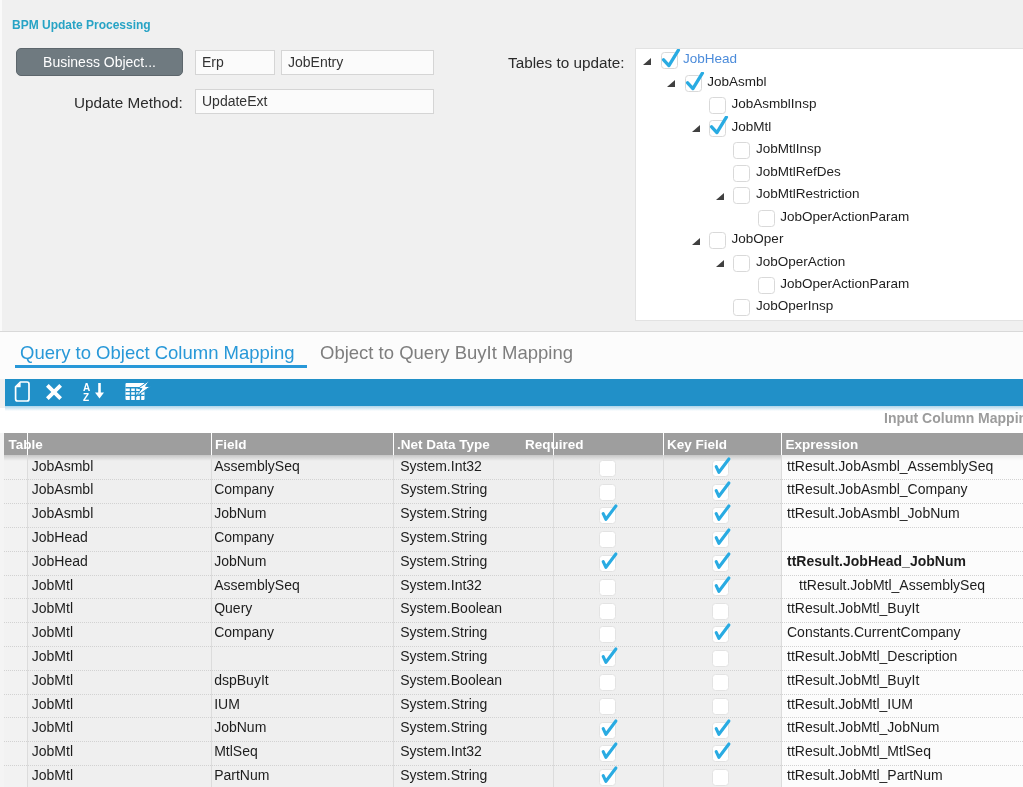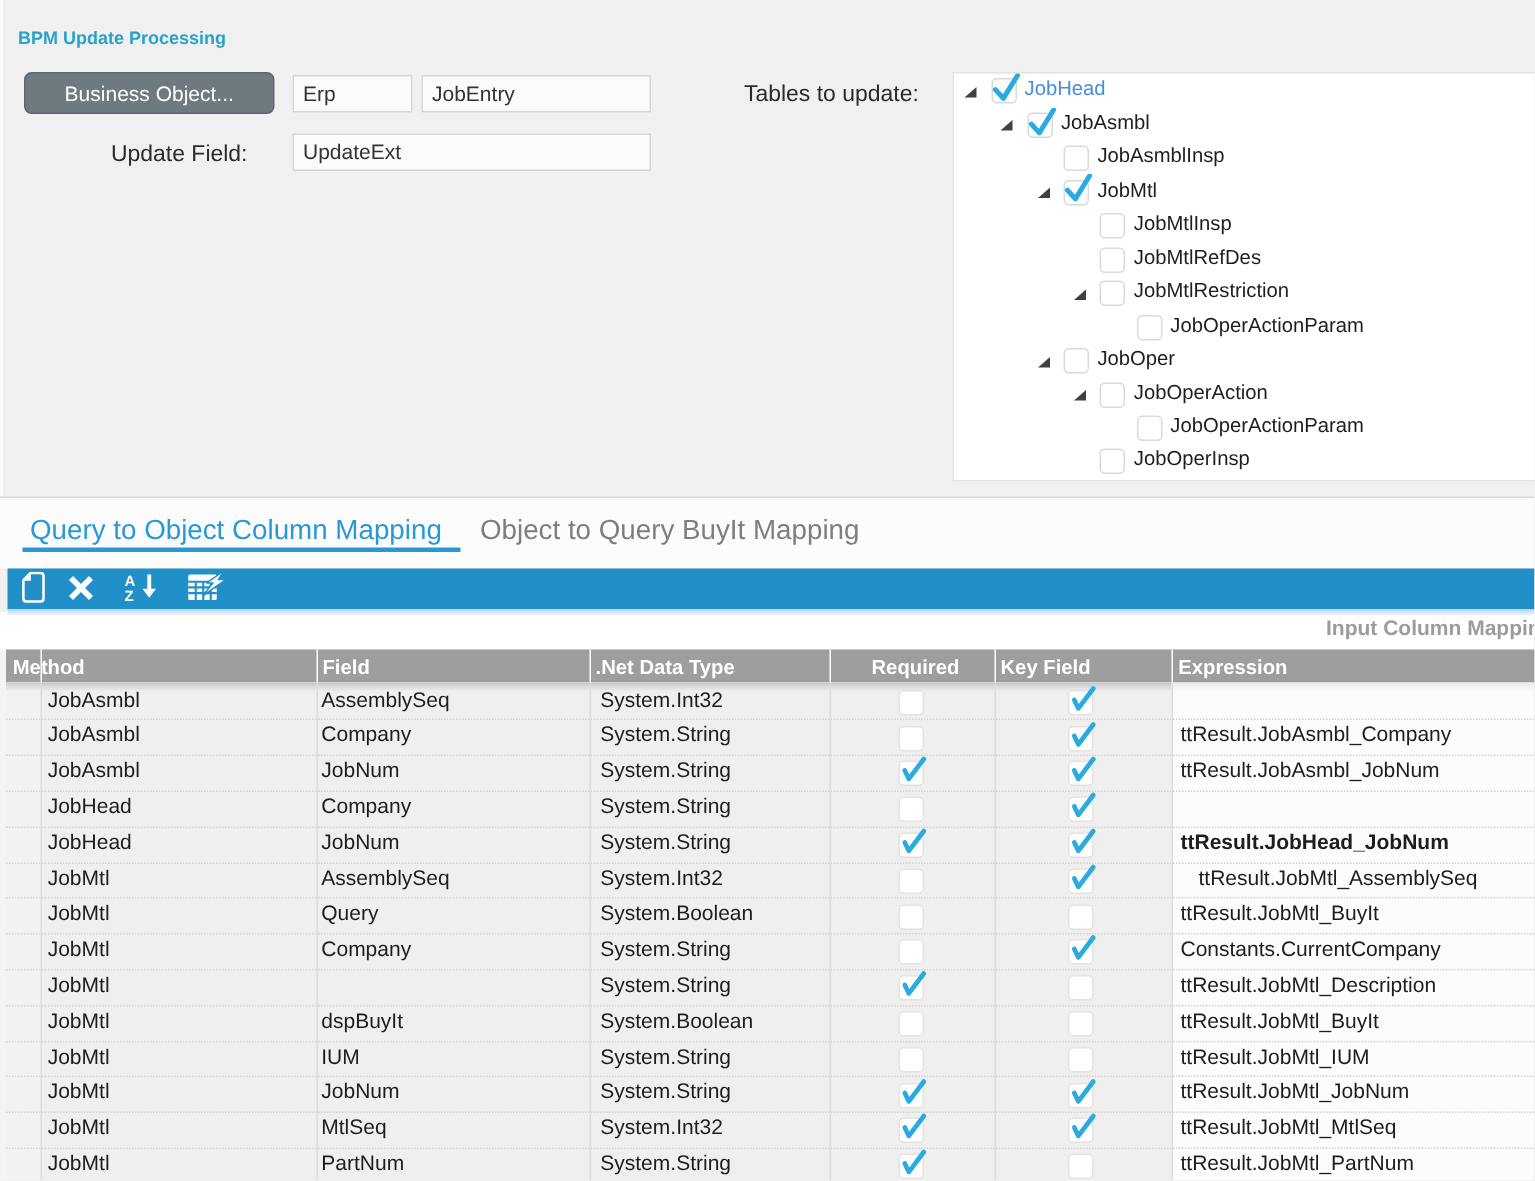--- a/index.html
+++ b/index.html
@@ -33,23 +33,23 @@
 .hline { position:absolute; width:1019px; height:0; border-top:1px dotted #d2d2d2; }
 .vline { position:absolute; top:0; width:1px; height:332.5px; background:#dcdcdc; }
 </style>
 </head>
 <body>
 <div class="abs" style="left:0; top:0; width:2px; height:331px; background:#fafafa;"></div>
 <div class="abs title">BPM Update Processing</div>
 <div class="abs btn">Business Object...</div>
 <div class="abs field" style="left:195px; top:50px; width:80px;">Erp</div>
 <div class="abs field" style="left:281px; top:50px; width:153px;">JobEntry</div>
-<div class="abs lbl" style="left:74px; top:94px;">Update Field:</div>
+<div class="abs lbl" style="left:74px; top:94px;">Update Method:</div>
 <div class="abs field" style="left:195px; top:89px; width:239px;">UpdateExt</div>
-<div class="abs lbl" style="left:496px; top:54px;">Tables to update:</div>
+<div class="abs lbl" style="left:508px; top:54px;">Tables to update:</div>
 <div class="abs treebox" id="treebox">
     <div class="tri" style="left:7px; top:9px;"></div>
     <div class="cb" style="left:24.5px; top:3.3000000000000007px;"></div>
     <svg class="chk" style="left:23.5px; top:0.1px;" width="22" height="22" viewBox="0 0 22 22">
       <path d="M3.6 10.8 L8.9 16.6 L18.4 1.2" fill="none" stroke="#29abe2" stroke-width="3.3" stroke-linecap="round" stroke-linejoin="round"></path>
     </svg>
     <div class="tlabel" style="left:47px; top:2.3000000000000007px; color:#4b8bda;">JobHead</div>
     <div class="tri" style="left:31.3px; top:31.47px;"></div>
     <div class="cb" style="left:48.8px; top:25.77px;"></div>
     <svg class="chk" style="left:47.8px; top:22.5px;" width="22" height="22" viewBox="0 0 22 22">
@@ -113,41 +113,42 @@
 <div class="abs band">
     <div class="bandtext">Input Column Mapping</div>
   </div>
 <div class="abs ghead" id="ghead">
     <div class="hc" style="left:23px;"></div>
     <div class="hc" style="left:207px;"></div>
     <div class="hc" style="left:389px;"></div>
     <div class="hc" style="left:549px;"></div>
     <div class="hc" style="left:659px;"></div>
     <div class="hc" style="left:777px;"></div>
-    <span style="left:4.5px;">Method</span>
+    <span style="left:4.5px;">Table</span>
     <span style="left:211px;">Field</span>
     <span style="left:393px;">.Net Data Type</span>
-    <span style="left:577px;">Required</span>
+    <span style="left:521px;">Required</span>
     <span style="left:663px;">Key Field</span>
     <span style="left:781.5px;">Expression</span>
   </div>
 <div class="abs" style="left:0; top:433px; width:4px; height:354px; background:#f4f4f4;"></div>
 <div class="abs grid" id="grid">
     <div style="position:absolute; left:0; top:0; width:23px; height:332.5px; background:#f2f2f2;"></div>
     <div style="position:absolute; left:777px; top:0; width:242px; height:332.5px; background:#fcfcfc;"></div>
     <div style="position:absolute; left:0; top:0; width:777px; height:6px; background:linear-gradient(rgba(0,0,0,0.17), rgba(0,0,0,0));"></div>
     <div style="position:absolute; left:777px; top:0; width:242px; height:6px; background:linear-gradient(rgba(0,0,0,0.07), rgba(0,0,0,0));"></div>
     <div class="gc" style="left:27.8px; top:1px; width:175px;">JobAsmbl</div>
     <div class="gc" style="left:210.2px; top:1px; width:175px;">AssemblySeq</div>
     <div class="gc" style="left:396.2px; top:1px; width:148px;">System.Int32</div>
     <div class="gcb" style="left:595.1px; top:5.3px;"></div>
     <div class="gcb" style="left:708.4px; top:5.3px;"></div>
     <svg class="chk" style="left:707.4px; top:1.2px;" width="22" height="22" viewBox="0 0 22 22">
       <path d="M5.2 10.6 L7.9 16.3 L17.9 3.0" fill="none" stroke="#29abe2" stroke-width="3.1" stroke-linecap="round" stroke-linejoin="round"></path>
     </svg>
+    <div class="gc" style="left:783px; top:1px; width:236px;">ttResult.JobAsmbl_AssemblySeq</div>
     <div class="gc" style="left:27.8px; top:24.8px; width:175px;">JobAsmbl</div>
     <div class="gc" style="left:210.2px; top:24.8px; width:175px;">Company</div>
     <div class="gc" style="left:396.2px; top:24.8px; width:148px;">System.String</div>
     <div class="gcb" style="left:595.1px; top:29.1px;"></div>
     <div class="gcb" style="left:708.4px; top:29.1px;"></div>
     <svg class="chk" style="left:707.4px; top:25px;" width="22" height="22" viewBox="0 0 22 22">
       <path d="M5.2 10.6 L7.9 16.3 L17.9 3.0" fill="none" stroke="#29abe2" stroke-width="3.1" stroke-linecap="round" stroke-linejoin="round"></path>
     </svg>
     <div class="gc" style="left:783px; top:24.8px; width:236px;">ttResult.JobAsmbl_Company</div>
     <div class="gc" style="left:27.8px; top:48.6px; width:175px;">JobAsmbl</div>

